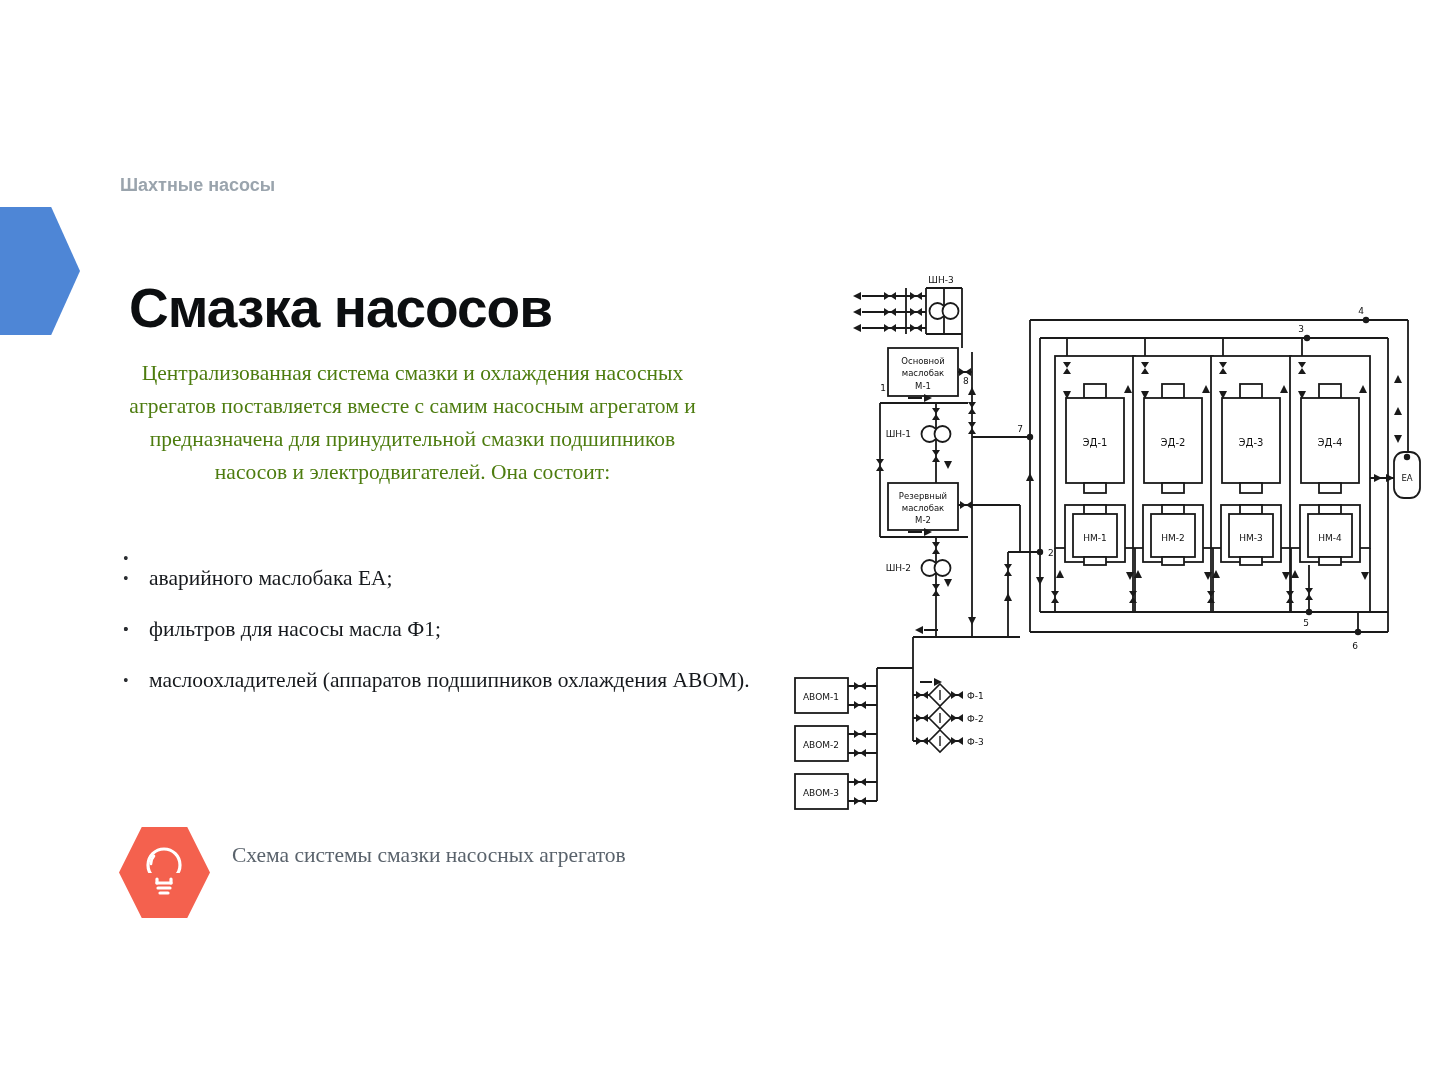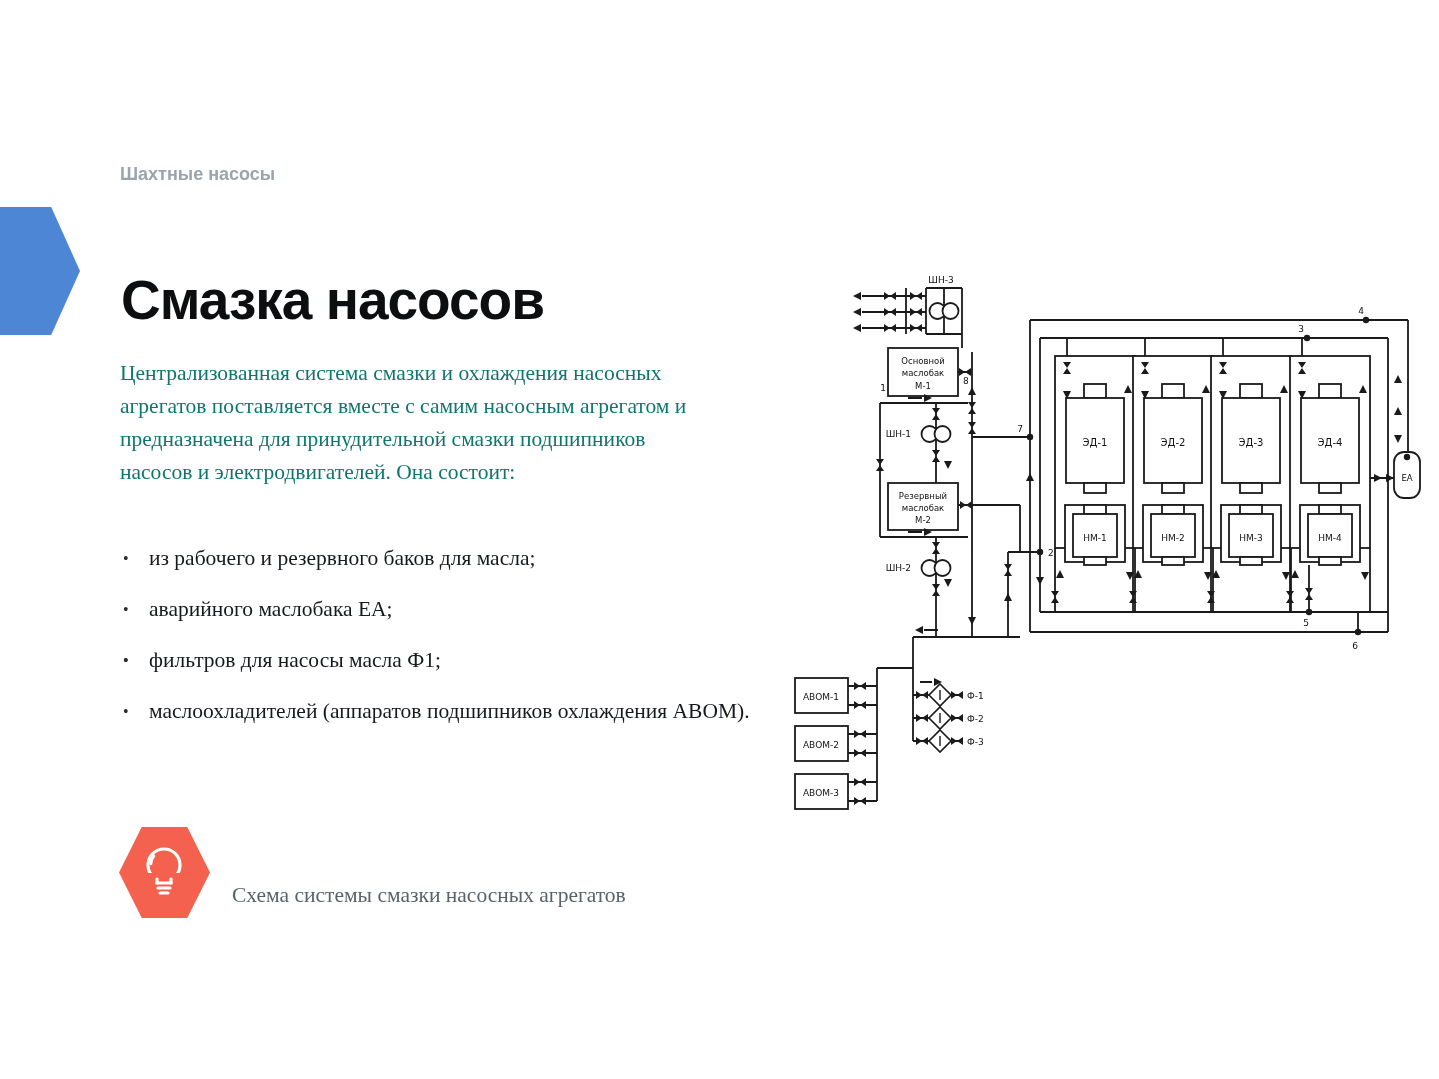--- a/index.html
+++ b/index.html
@@ -1,54 +1,54 @@
 <!DOCTYPE html>
 <html><head>
 <meta charset="utf-8">
 <style>
   html,body{margin:0;padding:0;background:#e8e8e8;}
   .slide{position:relative;width:1439px;height:1079px;background:#ffffff;overflow:hidden;
          font-family:"Liberation Sans",sans-serif;}
   .accent-chevron{position:absolute;left:0;top:207px;width:80px;height:128px;background:#4e86d6;
          clip-path:polygon(0% 0%,64% 0%,100% 50%,64% 100%,0% 100%);}
-  .kicker{position:absolute;left:120px;top:164px;font-size:18px;font-weight:700;color:#9aa4ad;}
+  .kicker{position:absolute;left:120px;top:175px;font-size:18px;font-weight:700;color:#9aa4ad;}
   .title{position:absolute;left:117px;top:264px;font-size:55px;font-weight:700;color:#0c0e10;letter-spacing:-1px;}
   .lead{position:absolute;left:120px;top:357px;width:585px;font-family:"Liberation Serif",serif;
-        font-size:21.5px;line-height:33px;color:#0f766e;}
+        font-size:21.5px;line-height:33px;color:#4d7c0f;text-align:center;}
   .bullets{position:absolute;left:120px;top:543px;width:630px;margin:0;padding:0;list-style:none;
         font-family:"Liberation Serif",serif;font-size:21.5px;line-height:31px;color:#16191d;}
   .bullets li{position:relative;padding-left:29px;margin-bottom:20px;}
   .bullets .dot{position:absolute;left:3px;top:0;font-size:16px;color:#2a2d31;}
   .note-icon{position:absolute;left:119px;top:827px;width:91px;height:91px;background:#f4614e;
         clip-path:polygon(25% 0%,75% 0%,100% 50%,75% 100%,25% 100%,0% 50%);}
   .note-icon svg{position:absolute;left:0;top:0;}
   .note-text{position:absolute;left:232px;top:839px;width:400px;font-family:"Liberation Serif",serif;
-        font-size:21.5px;line-height:33px;color:#59626b;margin-top:40px;}
+        font-size:21.5px;line-height:33px;color:#59626b;}
   .diagram{position:absolute;left:780px;top:266px;width:655px;height:556px;}
   .diagram .pipes,.diagram .cellline{stroke:#1a1a1a;stroke-width:1.8;fill:none;}
   .diagram .box{fill:#ffffff;stroke:#1a1a1a;stroke-width:1.8;}
   .diagram .sym{fill:#1a1a1a;stroke:none;}
   .diagram text{font-family:"DejaVu Sans",sans-serif;fill:#111;font-size:9px;text-anchor:middle;}
   .diagram text.sm{font-size:8.5px;}
   .diagram text.lg{font-size:10px;}
 </style>
 </head>
 <body>
 
 <div class="slide">
 
   <div class="accent-chevron"></div>
 
   <div class="kicker">Шахтные насосы</div>
-  <h1 class="title" style="margin:4px">Смазка насосов</h1>
+  <h1 class="title" style="margin:12px">Смазка насосов</h1>
 
   <p class="lead" style="margin:0">Централизованная система смазки и охлаждения насосных агрегатов поставляется вместе с самим насосным агрегатом и предназначена для принудительной смазки подшипников насосов и электродвигателей. Она состоит:</p>
 
   <ul class="bullets">
-    <li><span class="dot">•</span><span>из рабочего и резервного баков для масла;</span></li>
+    <li><span class="dot">•</span></li>
     <li><span class="dot">•</span><span>аварийного маслобака ЕА;</span></li>
     <li><span class="dot">•</span></li>
     <li><span class="dot">•</span><span>фильтров для насосы масла Ф1;</span></li>
     <li><span class="dot">•</span><span>маслоохладителей (аппаратов подшипников охлаждения АВОМ).</span></li>
   </ul>
 
   <div class="note-icon">
     <svg width="91" height="91" viewBox="0 0 91 91">
       <g fill="none" stroke="#ffffff" stroke-width="3.2" stroke-linecap="round">
         <circle cx="45" cy="38" r="16"></circle>

